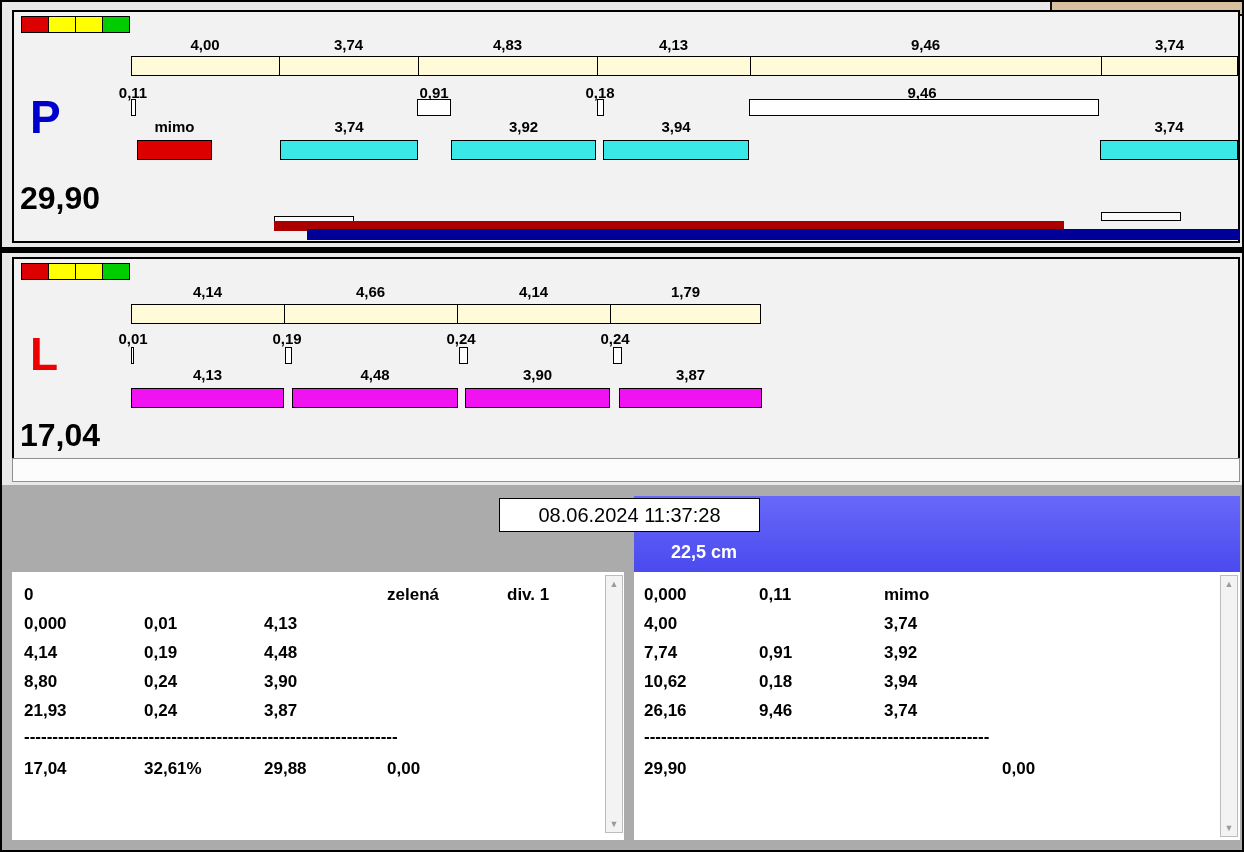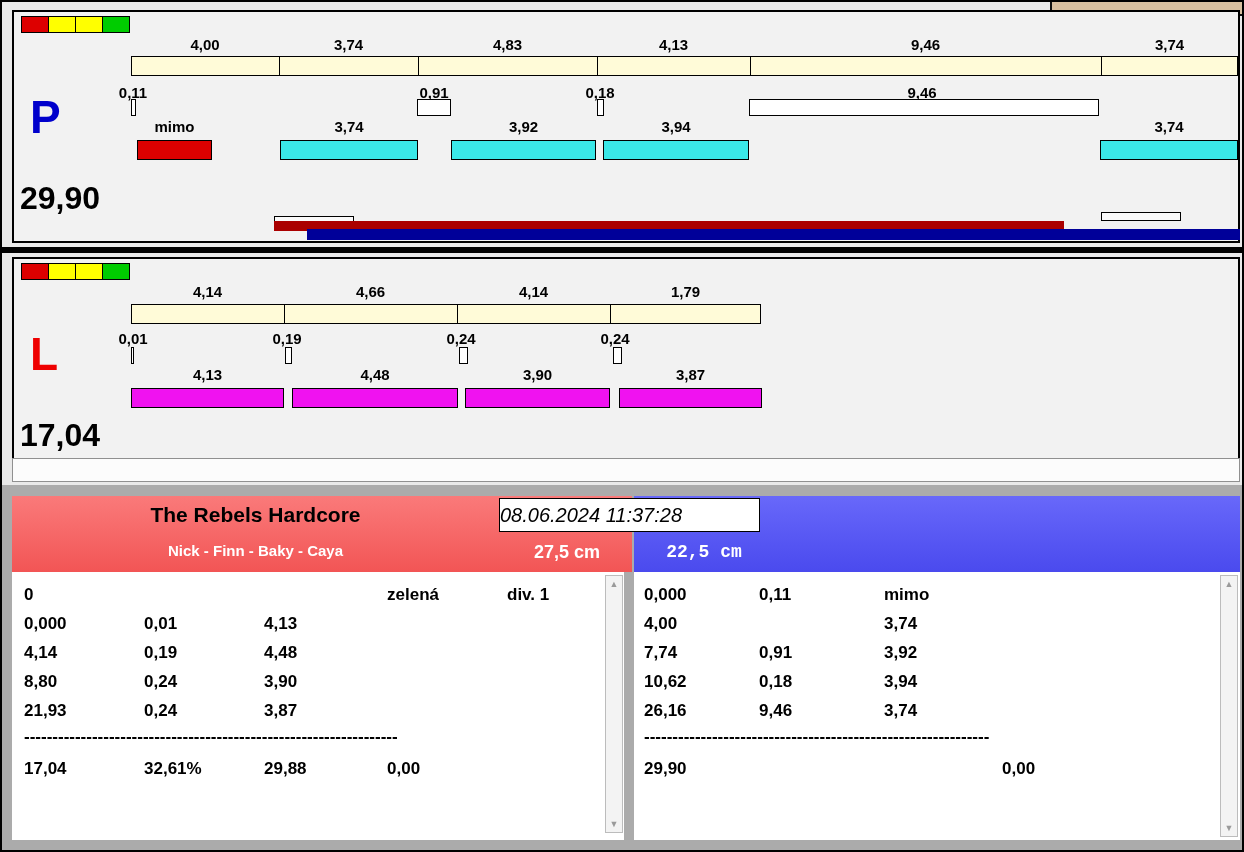--- a/index.html
+++ b/index.html
@@ -34,21 +34,21 @@
   
   #bottom-bg { position:absolute; left:0; top:483px; width:1244px; height:369px; background:#ababab; }
   .hdr { position:absolute; top:494px; height:76px; }
   .hdr-red  { background:linear-gradient(180deg,#fa7a7a,#f25555); }
   .hdr-blue { background:linear-gradient(180deg,#6868fa,#4a4aee); }
   .hdr .title   { position:absolute; font-size:21px; font-weight:bold; color:#000; text-align:center; white-space:nowrap; }
   .hdr .members { position:absolute; font-size:15px; font-weight:bold; color:#fff; text-align:center; white-space:nowrap; }
   .hdr .size    { position:absolute; font-size:18px; font-weight:bold; color:#fff; text-align:center; white-space:nowrap; }
   #timestamp-box { position:absolute; left:497px; top:496px; width:261px; height:34px;
                    background:#fff; border:1px solid #000; font-size:20px; color:#000;
-                   text-align:left; line-height:32px;font-style:italic; }
+                   text-align:center; line-height:32px; }
 
   .tbl { position:absolute; top:570px; height:268px; background:#fff;
          font-weight:bold; font-size:17px; color:#000; overflow:hidden; }
   .tbl span { position:absolute; white-space:nowrap; }
   .lc1{left:12px} .lc2{left:132px} .lc3{left:252px} .lc4{left:375px} .lc5{left:495px}
   .rc1{left:10px} .rc2{left:125px} .rc3{left:250px} .rc4{left:368px}
   .r1{top:13px} .r2{top:42px} .r3{top:71px} .r4{top:100px} .r5{top:129px} .r6{top:155px} .r7{top:187px}
 
   .scrollbar { position:absolute; width:18px; background:#f3f3f3; border:1px solid #bcbcbc; }
   .sb-btn { position:absolute; left:0; width:100%; height:16px; color:#9a9a9a;
@@ -170,28 +170,23 @@
     <div class="cutbar cut-magenta" style="left:605px;top:129px;width:143px"></div>
 
     <div class="big-letter" style="left:16px;top:72px;color:#ee0000;">L</div>
     <div class="total" style="left:6px;top:160px;">17,04</div>
   </div>
 
   <div id="white-strip"></div>
 
   <div id="bottom-bg"></div>
 
-  <div class="hdr hdr-red" style="left:10px;width:620px;">
-    <span class="title" style="left:0;top:7px;width:487px;">The Rebels Hardcore</span>
-    <span class="members" style="left:0;top:46px;width:487px;">Nick - Finn - Baky - Caya</span>
-    <span class="size" style="left:500px;top:46px;width:110px;">27,5 cm</span>
-  </div>
 
   <div class="hdr hdr-blue" style="left:632px;width:606px;">
-    <span class="size" style="left:10px;top:46px;width:120px;font-family:Liberation Mono, monospace;">22,5 cm</span>
+    <span class="size" style="left:10px;top:46px;width:120px;">22,5 cm</span>
   </div>
 
   <div id="timestamp-box">08.06.2024 11:37:28</div>
 
   <div class="tbl" style="left:10px;width:612px;">
     <span class="lc1 r1">0</span>
     <span class="lc4 r1">zelená</span>
     <span class="lc5 r1">div. 1</span>
 
     <span class="lc1 r2">0,000</span>

